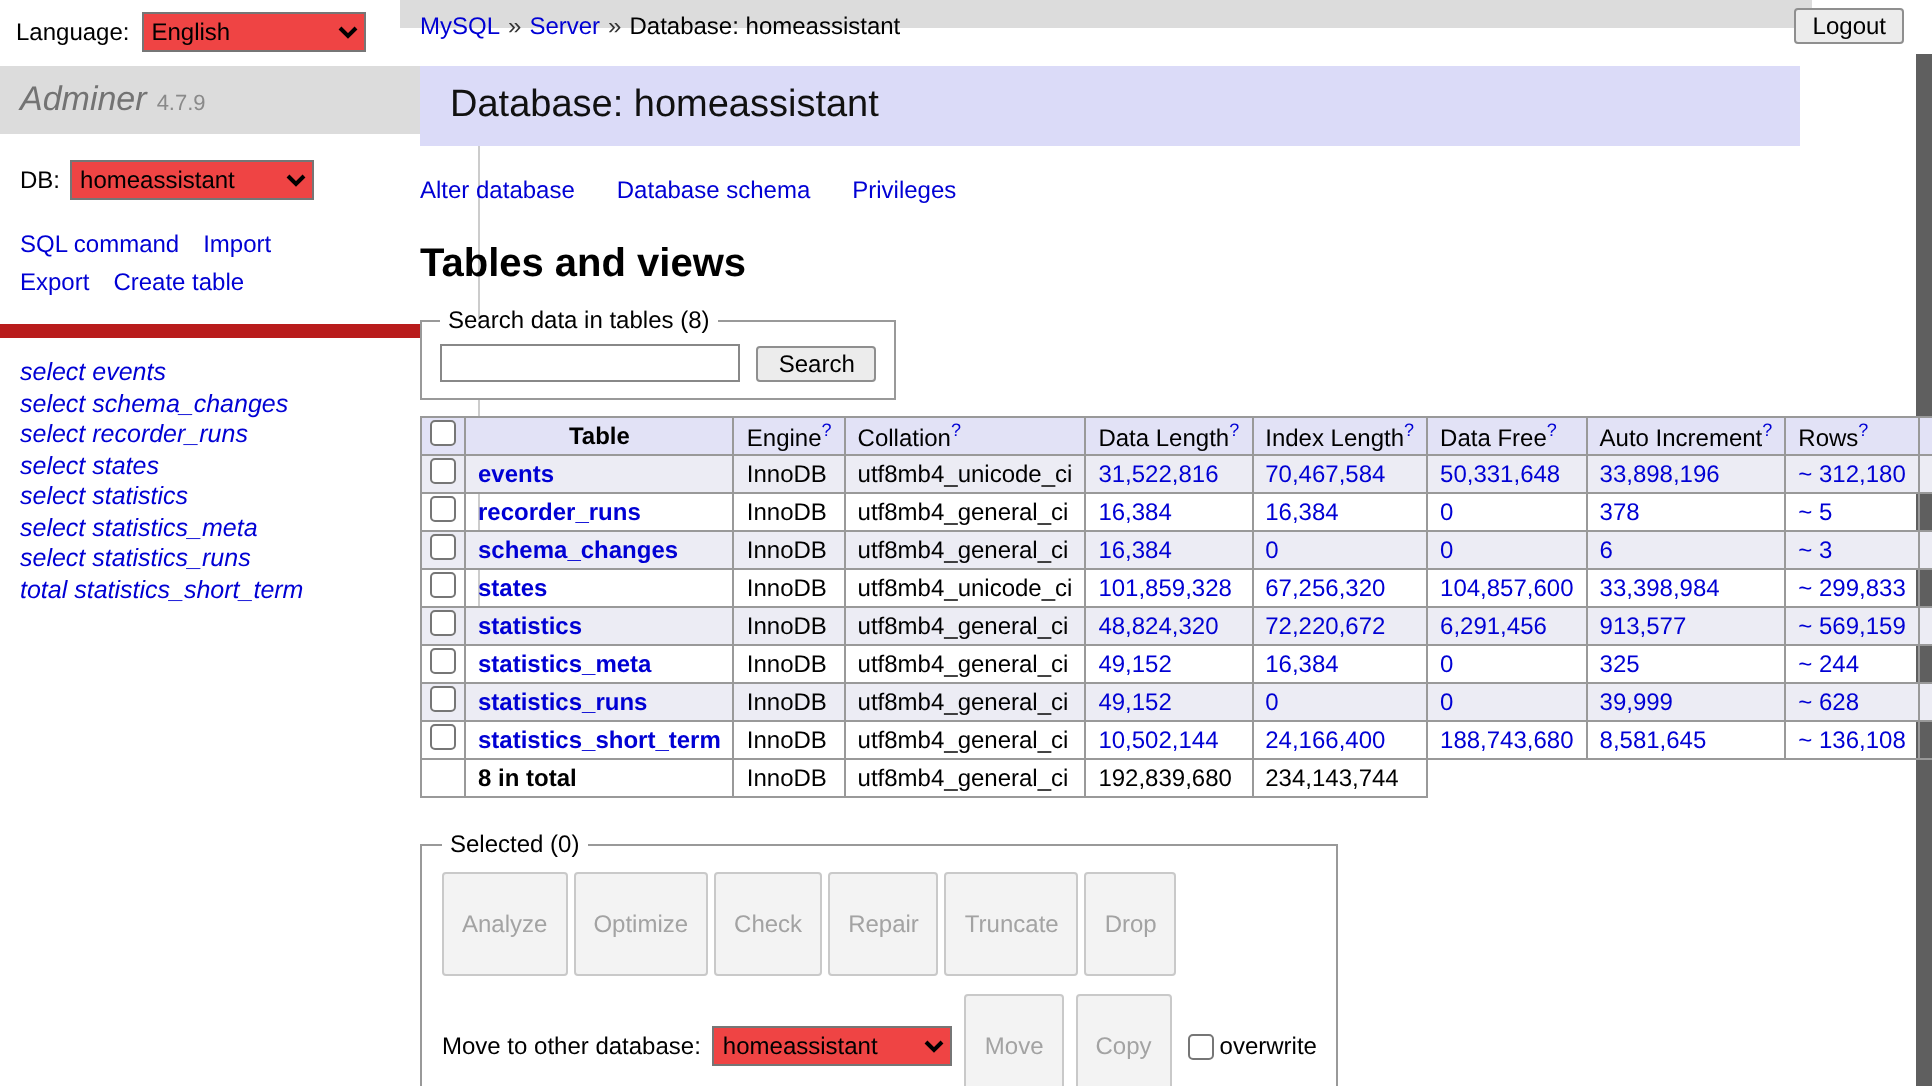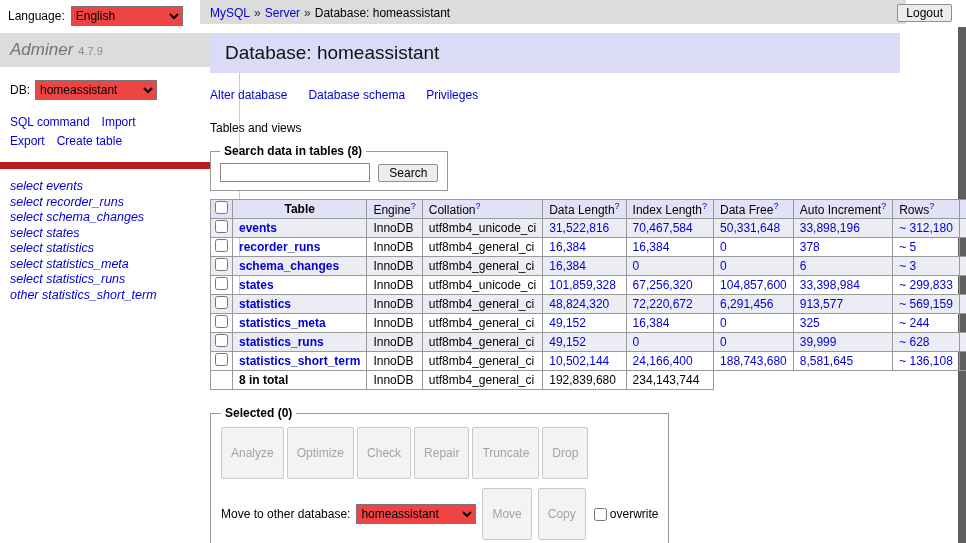--- a/index.html
+++ b/index.html
@@ -10,21 +10,21 @@
   }
   a{color:#0000d4;text-decoration:none;cursor:pointer;}
   button{font-family:inherit;font-size:12px;background:#ececec;border:1px solid #8f8f8f;border-radius:2px;padding:18px 9px;color:#000;cursor:pointer;}
   button:disabled{color:#a3a3a3;border-color:#c9c9c9;background:#f3f3f3;cursor:default;}
   select{font-family:inherit;font-size:12px;border:1px solid #767676;background:#ef4444;height:20px;}
   input[type="checkbox"]{width:13px;height:13px;margin:0;}
 
   
   #lang-area{position:absolute;top:6px;left:8px;display:flex;align-items:center;gap:6px;}
   #lang-area select{width:112px;}
-  #breadcrumb{position:absolute;left:200px;top:0;width:706px;height:24px;background:#dcdcdc;padding:6px 10px;white-space:nowrap;}
+  #breadcrumb{position:absolute;left:200px;top:0;width:706px;height:14px;background:#dcdcdc;padding:6px 10px;white-space:nowrap;}
   #breadcrumb .sep{color:#333;margin:0 4px;}
   #breadcrumb .cur{color:#000;}
   #logout-btn{position:absolute;top:4px;right:14px;padding:1px 8px;}
   #scrollbar{position:absolute;right:0;top:27px;width:8px;height:516px;background:#5f5f5f;}
 
   
   #sidebar{position:absolute;left:0;top:33px;width:240px;border-right:1px solid #ccc;background:#fff;padding-bottom:10px;}
   #sidebar h1{background:#dcdcdc;padding:7px 10px;font-size:17px;font-weight:normal;font-style:italic;color:#737373;}
   #sidebar h1 .ver{font-size:11px;font-style:normal;color:#8a8a8a;margin-left:5px;}
   .db-row{padding:13px 10px 4px;display:flex;align-items:center;gap:5px;}
@@ -32,23 +32,23 @@
   #sidebar-links{padding:9px 10px 12px;border-bottom:7px solid #b91c1c;line-height:1.55;}
   #sidebar-links a{margin-right:12px;}
   #sidebar-table-links{padding:10px 10px 0;font-size:12.5px;line-height:1.16;}
   #sidebar-table-links a{display:block;margin-bottom:1px;font-style:italic;}
 
   
   #content{position:absolute;left:210px;top:33px;width:696px;}
   #page-title{background:#dbdbf8;padding:9px 15px;font-size:19px;font-weight:normal;color:#111;width:690px;}
   #db-action-links{margin:15px 0 0;}
   .lnk{margin-right:21px;}
-  h3{font-size:12px;font-weight:normal;margin:19px 0 9px;}
+  h3{font-size:20px;font-weight:bold;margin:19px 0 9px;}
   fieldset{border:1px solid #999;padding:5px 9px 8px;display:inline-block;background:#fff;}
-  legend{padding:0 4px;font-weight:bold;}
+  legend{padding:0 4px;}
   #search-input{width:150px;height:19px;border:1px solid #888;padding:1px 4px;font-family:inherit;font-size:12px;margin-right:5px;}
   #search-btn{padding:1px 10px;}
 
   
   #tables-table{border-collapse:collapse;font-size:12px;margin-top:8px;}
   #tables-table th,#tables-table td{border:1px solid #999;padding:1px 6px;height:19px;white-space:nowrap;}
   #tables-table thead th,#tables-table thead td{background:#e2e2f6;}
   #tables-table thead th{font-weight:bold;text-align:center;}
   #tables-table thead td.colhead{font-weight:normal;text-align:left;}
   #tables-table tr.odd td{background:#ececf4;}
@@ -101,27 +101,27 @@
   </h1>
   <div class="db-row">
     <span>DB:</span>
     <select>
       <option>homeassistant</option>
     </select>
   </div>
   <div id="sidebar-links"><a>SQL command</a><a>Import</a><br><a>Export</a><a>Create table</a></div>
   <div id="sidebar-table-links">
       <a>select events</a>
+      <a>select schema_changes</a>
       <a>select recorder_runs</a>
-      <a>select schema_changes</a>
       <a>select states</a>
       <a>select statistics</a>
       <a>select statistics_meta</a>
       <a>select statistics_runs</a>
-      <a>other statistics_short_term</a>
+      <a>total statistics_short_term</a>
     </div>
 </div>
 
 <div id="content">
   <h2 id="page-title">Database: homeassistant</h2>
 
   <p id="db-action-links"><a class="lnk">Alter database</a><a class="lnk">Database schema</a><a class="lnk">Privileges</a></p>
 
   <h3>Tables and views</h3>
 

